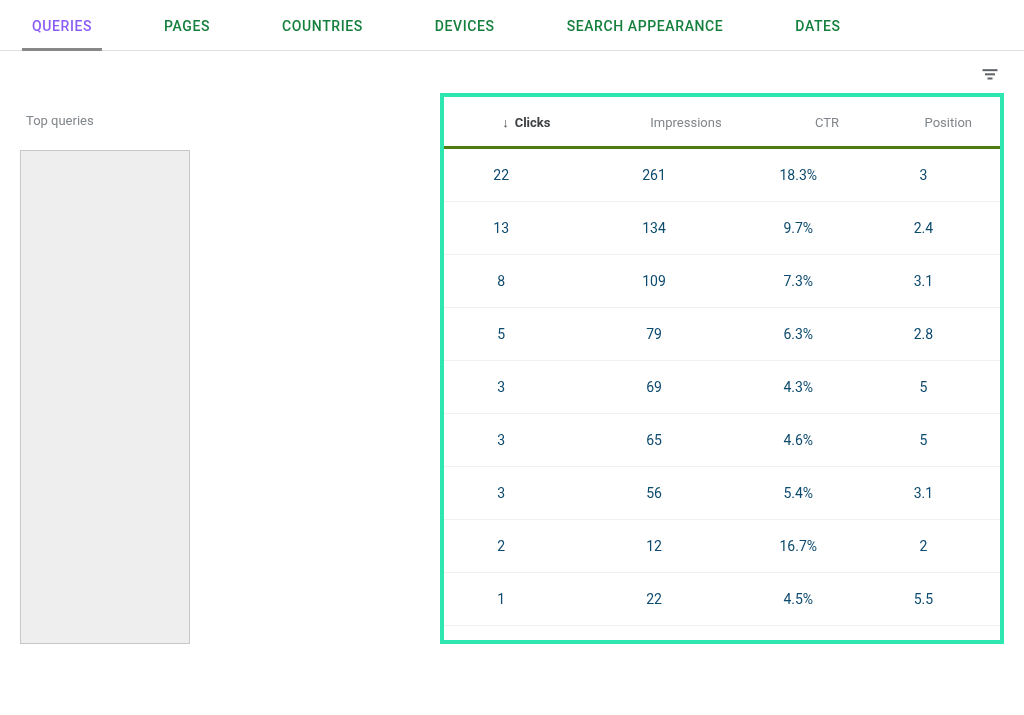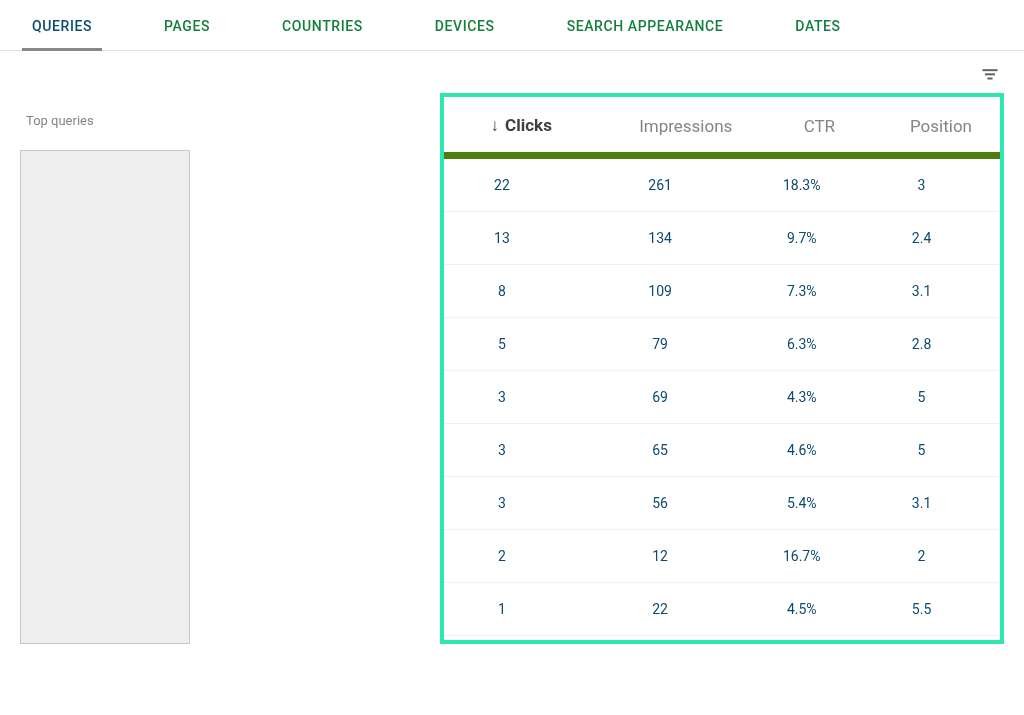--- a/index.html
+++ b/index.html
@@ -19,21 +19,21 @@
   .tab {
     padding: 18px 4px 16px;
     font-size: 14px;
     font-weight: 500;
     letter-spacing: 0.6px;
     color: #15803d;
     cursor: pointer;
     position: relative;
   }
   .tab.active {
-    color: #0c4a6e;
+    color: #8b5cf6;
   }
   .tab.active::after {
     content: "";
     position: absolute;
     left: -6px;
     right: -6px;
     bottom: -1px;
     height: 3px;
     background: #888;
   }
@@ -76,25 +76,25 @@
     flex: 1;
     border: 4px solid #2ee6b0;
     position: relative;
   }
   .data-table {
     width: 100%;
     border-collapse: collapse;
   }
   .data-table th {
     text-align: right;
-    font-size: 17px;
+    font-size: 13px;
     color: #80868b;
     font-weight: 400;
     padding: 18px 28px 16px 8px;
-    border-bottom: 7px solid #4d7c0f;
+    border-bottom: 3px solid #4d7c0f;
   }
   .data-table th.clicks-head {
     font-weight: 700;
     color: #3c4043;
   }
   .sort-icon {
     margin-right: 6px;
     color: #3c4043;
     font-weight: 700;
   }

